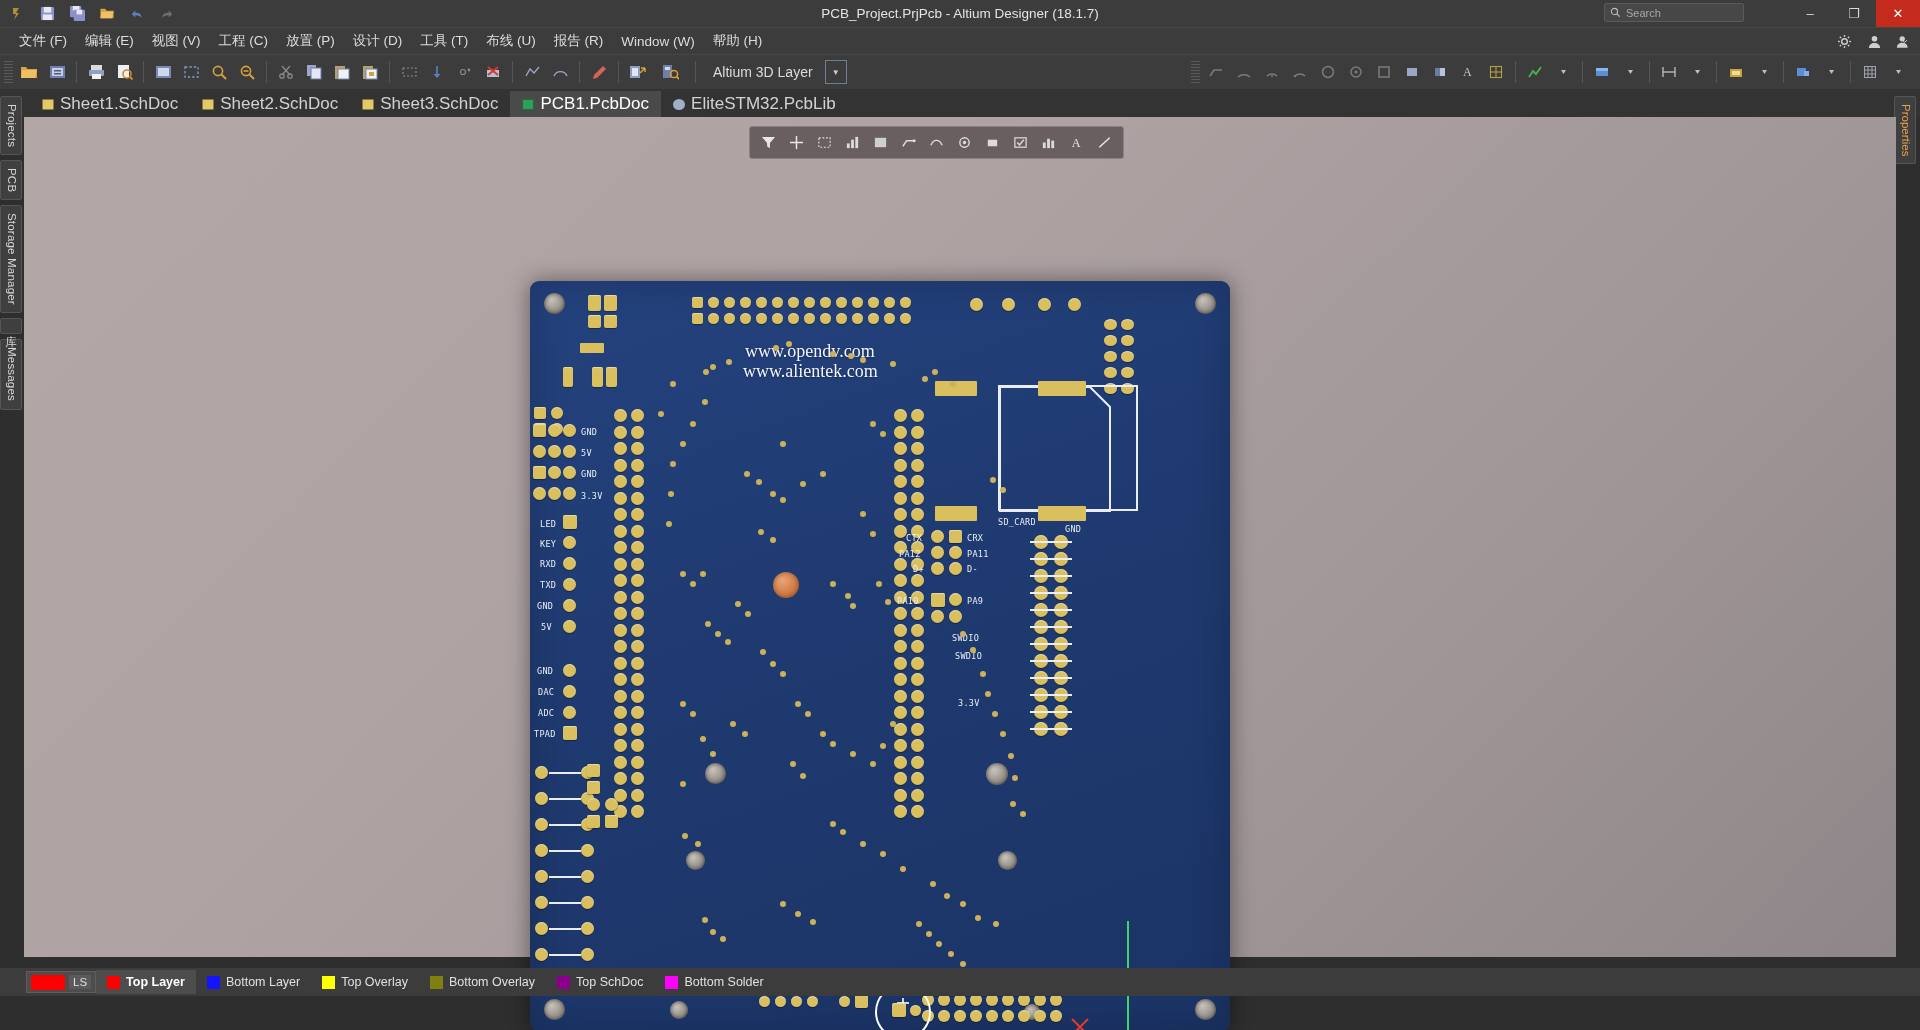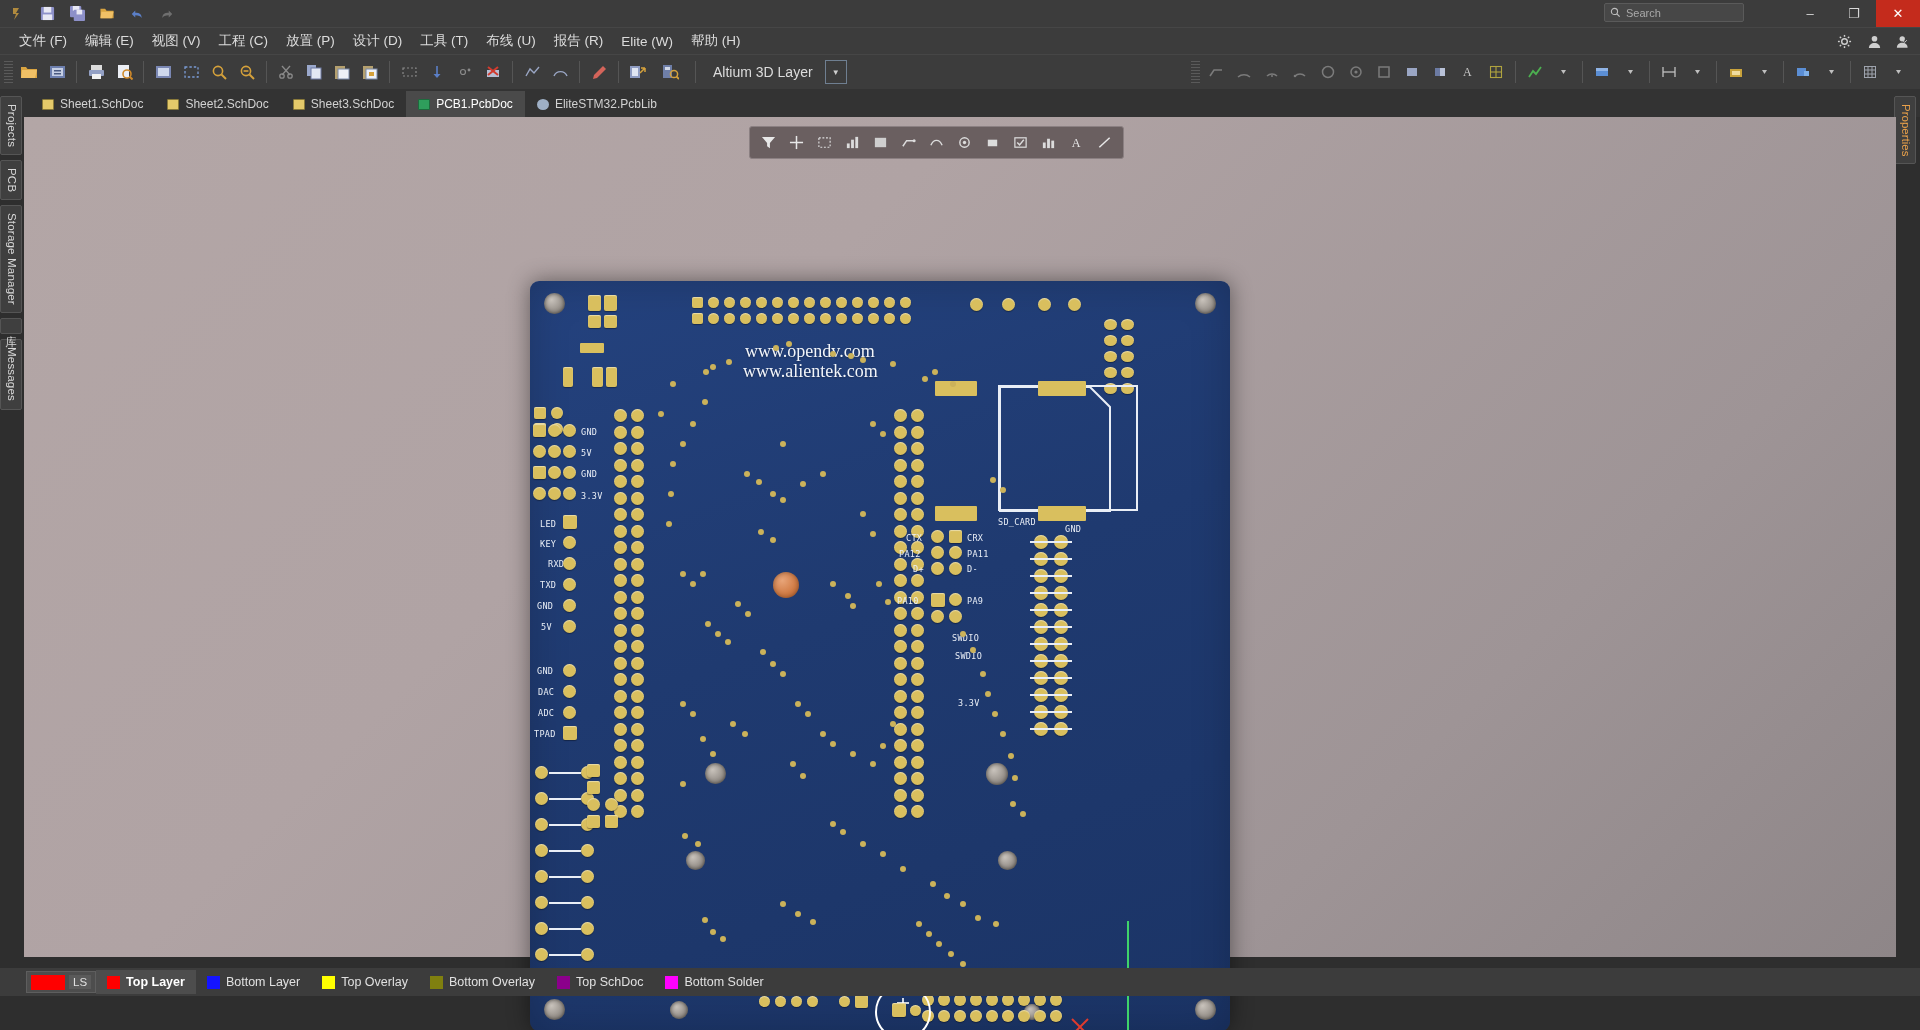--- a/index.html
+++ b/index.html
@@ -59,21 +59,21 @@
   .combo-label { font-size:14px; color:#dcdcdc; padding:0 6px; }
   .combo-arrow { width:22px; height:24px; border:1px solid #6f7f91; background:#3c3c3c;
                  display:flex; align-items:center; justify-content:center; font-size:8px; color:#cfcfcf; }
 
   
   .doctabs {
     position:absolute; left:0; top:89px; width:1920px; height:28px;
     background:#333; display:flex; align-items:flex-end; padding-left:30px;
   }
   .dtab { height:26px; display:flex; align-items:center; gap:6px;
-          padding:0 12px; font-size:12px; color:#d2d2d2; }
+          padding:0 12px; font-size:17px; color:#d2d2d2; }
   .dtab.active { background:#4a4a4a; color:#fff; }
   .dtab-ico { width:12px; height:11px; border-radius:1px; }
 
   
   .sidetabs { position:absolute; left:0; top:96px; width:24px; }
   .stab {
     writing-mode: vertical-rl; text-orientation:mixed;
     background:#3f3f3f; border:1px solid #555; border-radius:2px;
     color:#d7d7d7; font-size:11.5px; padding:7px 3px; margin-bottom:5px;
     width:22px; text-align:center; letter-spacing:.2px;
@@ -185,20 +185,21 @@
         <svg width="16" height="14" viewBox="0 0 16 16">
             <path d="M6 4 L2 8 L6 12 V9.5 c4 0 6 1 7.5 3 C13 8 11 6.5 6 6.5z" fill="#5b7fc7"></path>
           </svg>
       </div>
       <div class="tb-ico">
         <svg width="16" height="14" viewBox="0 0 16 16">
             <path d="M10 4 L14 8 L10 12 V9.5 c-4 0-6 1-7.5 3 C3 8 5 6.5 10 6.5z" fill="#6f6f6f"></path>
           </svg>
       </div>
     </div>
+    <div class="tb-title">PCB_Project.PrjPcb - Altium Designer (18.1.7)</div>
     <div class="tb-search">
       <svg width="11" height="11" viewBox="0 0 16 16">
           <circle cx="6.5" cy="6.5" r="4.5" fill="none" stroke="#bdbdbd" stroke-width="1.6"></circle>
           <line x1="10" y1="10" x2="14" y2="14" stroke="#bdbdbd" stroke-width="1.8"></line>
         </svg>
       <span>Search</span>
     </div>
     <div class="winbtns">
       <div class="winbtn">–</div>
       <div class="winbtn">❐</div>
@@ -209,21 +210,21 @@
   <div class="menubar">
     <div class="menuitem">文件 (F)</div>
     <div class="menuitem">编辑 (E)</div>
     <div class="menuitem">视图 (V)</div>
     <div class="menuitem">工程 (C)</div>
     <div class="menuitem">放置 (P)</div>
     <div class="menuitem">设计 (D)</div>
     <div class="menuitem">工具 (T)</div>
     <div class="menuitem">布线 (U)</div>
     <div class="menuitem">报告 (R)</div>
-    <div class="menuitem">Elite (W)</div>
+    <div class="menuitem">Window (W)</div>
     <div class="menuitem">帮助 (H)</div>
     <div class="menu-right">
       <div class="mr-ico">
         <svg width="15" height="15" viewBox="0 0 16 16">
             <circle cx="8" cy="8" r="3" fill="none" stroke="#cfcfcf" stroke-width="1.5"></circle>
             <g stroke="#cfcfcf" stroke-width="1.5">
               <line x1="8" y1="1" x2="8" y2="3"></line>
               <line x1="8" y1="13" x2="8" y2="15"></line>
               <line x1="1" y1="8" x2="3" y2="8"></line>
               <line x1="13" y1="8" x2="15" y2="8"></line>
@@ -757,21 +758,21 @@
         <div class="pad sq" style="left:3px;top:185px;width:13px;height:13px;"></div>
         <div class="pad" style="left:18px;top:185px;width:13px;height:13px;"></div>
         <div class="pad" style="left:33px;top:185px;width:13px;height:13px;"></div>
         <div class="pad" style="left:3px;top:206px;width:13px;height:13px;"></div>
         <div class="pad" style="left:18px;top:206px;width:13px;height:13px;"></div>
         <div class="pad" style="left:33px;top:206px;width:13px;height:13px;"></div>
       </div>
 
       <div class="silk" style="left:10px;top:238px;">LED</div>
       <div class="silk" style="left:10px;top:258px;">KEY</div>
-      <div class="silk" style="left:18px;top:278px;">RXD</div>
+      <div class="silk" style="left:10px;top:278px;">RXD</div>
       <div class="silk" style="left:10px;top:299px;">TXD</div>
       <div class="silk" style="left:7px;top:320px;">GND</div>
       <div class="silk" style="left:11px;top:341px;">5V</div>
       <div class="silk" style="left:7px;top:385px;">GND</div>
       <div class="silk" style="left:8px;top:406px;">DAC</div>
       <div class="silk" style="left:8px;top:427px;">ADC</div>
       <div class="silk" style="left:4px;top:448px;">TPAD</div>
 
       <div>
         <div class="pad sq" style="left:33px;top:234px;width:14px;height:14px;"></div>

